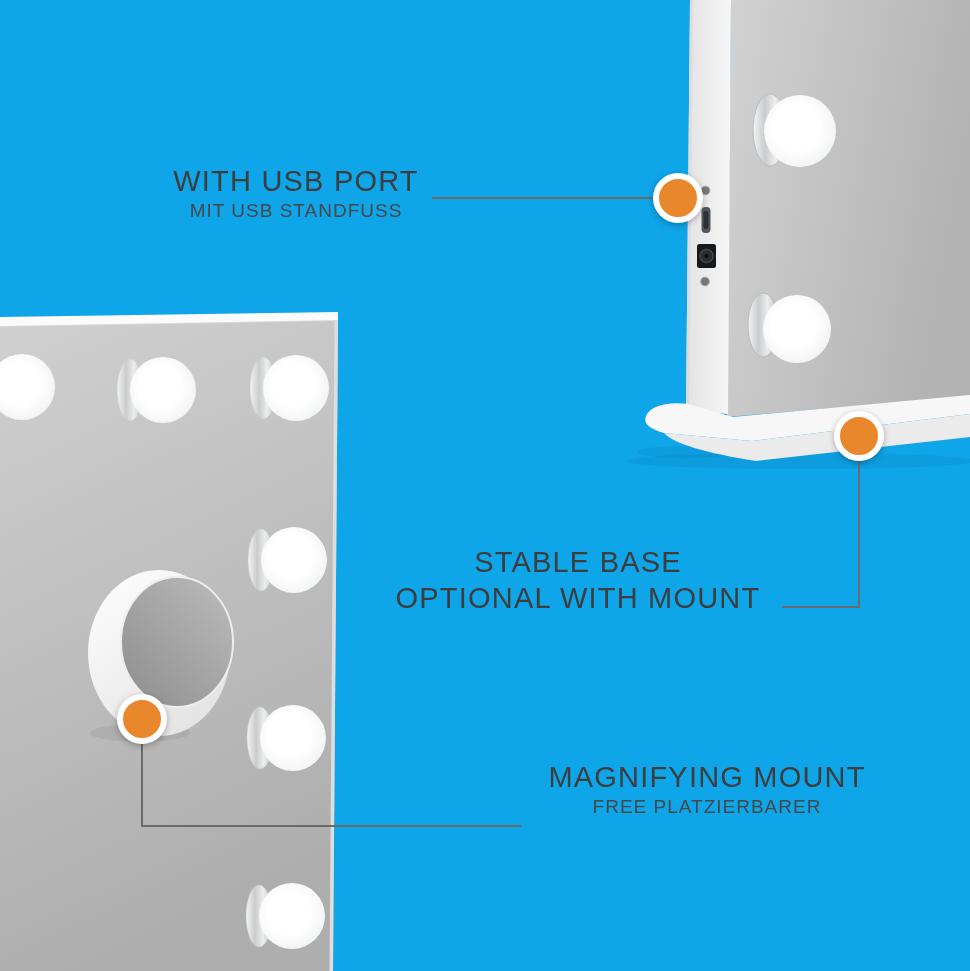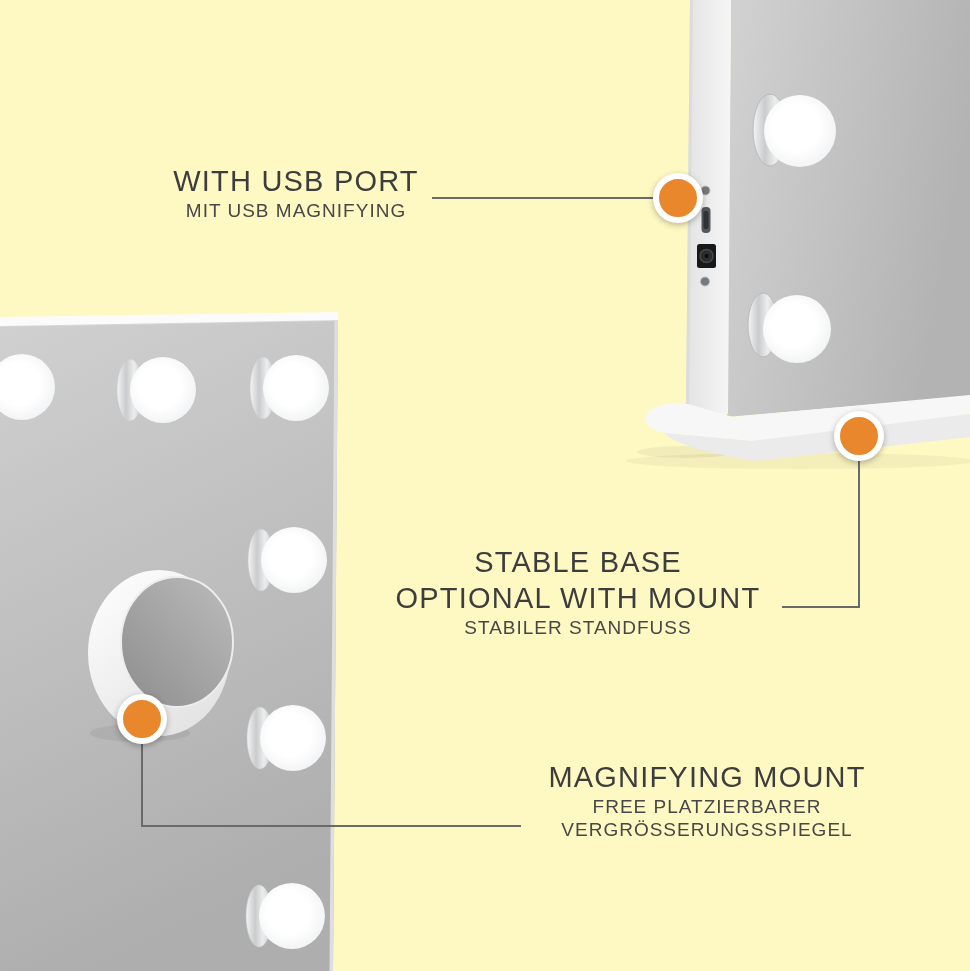--- a/index.html
+++ b/index.html
@@ -1,17 +1,17 @@
 <!DOCTYPE html>
 <html><head>
 <meta charset="utf-8">
 <style>
   html,body{margin:0;padding:0;background:#ffffff;}
   .canvas{
-    position:relative;width:970px;height:971px;overflow:hidden;background:#fef9c3;
+    position:relative;width:970px;height:971px;overflow:hidden;background:#0ea5e9;
     font-family:"Liberation Sans",sans-serif;
   }
   .scene-svg{position:absolute;left:0;top:0;width:970px;height:971px;z-index:1;}
   
   .hline,.vline{position:absolute;background:#6a6a6a;z-index:2;}
   .hline{height:2px;}
   .vline{width:2px;}
   
   .marker{
     position:absolute;width:38px;height:38px;border-radius:50%;
@@ -149,28 +149,26 @@
   <div class="hline" style="left:782px;top:606px;width:78px;"></div>
   <div class="vline" style="left:141px;top:744px;height:82px;"></div>
   <div class="hline" style="left:141px;top:825px;width:380px;"></div>
 
   <div class="marker" style="left:653px;top:173px;background:#E8872B;"></div>
   <div class="marker" style="left:834px;top:411px;background:#E8872B;"></div>
   <div class="marker" style="left:117px;top:694px;background:#E8872B;"></div>
 
   <div class="annotation" style="left:126px;top:163px;width:340px;">
     <span class="title">WITH USB PORT</span>
-    <span class="subtitle">MIT USB MAGNIFYING</span>
+    <span class="subtitle">MIT USB STANDFUSS</span>
   </div>
 
   <div class="annotation" style="left:378px;top:544px;width:400px;">
     <span class="title">STABLE BASE</span>
     <span class="title">OPTIONAL WITH MOUNT</span>
-    <span class="subtitle">STABILER STANDFUSS</span>
   </div>
 
   <div class="annotation" style="left:497px;top:759px;width:420px;">
     <span class="title">MAGNIFYING MOUNT</span>
     <span class="subtitle">FREE PLATZIERBARER</span>
-    <span class="subtitle">VERGRÖSSERUNGSSPIEGEL</span>
   </div>
 
 </div>
 
 </body></html>

